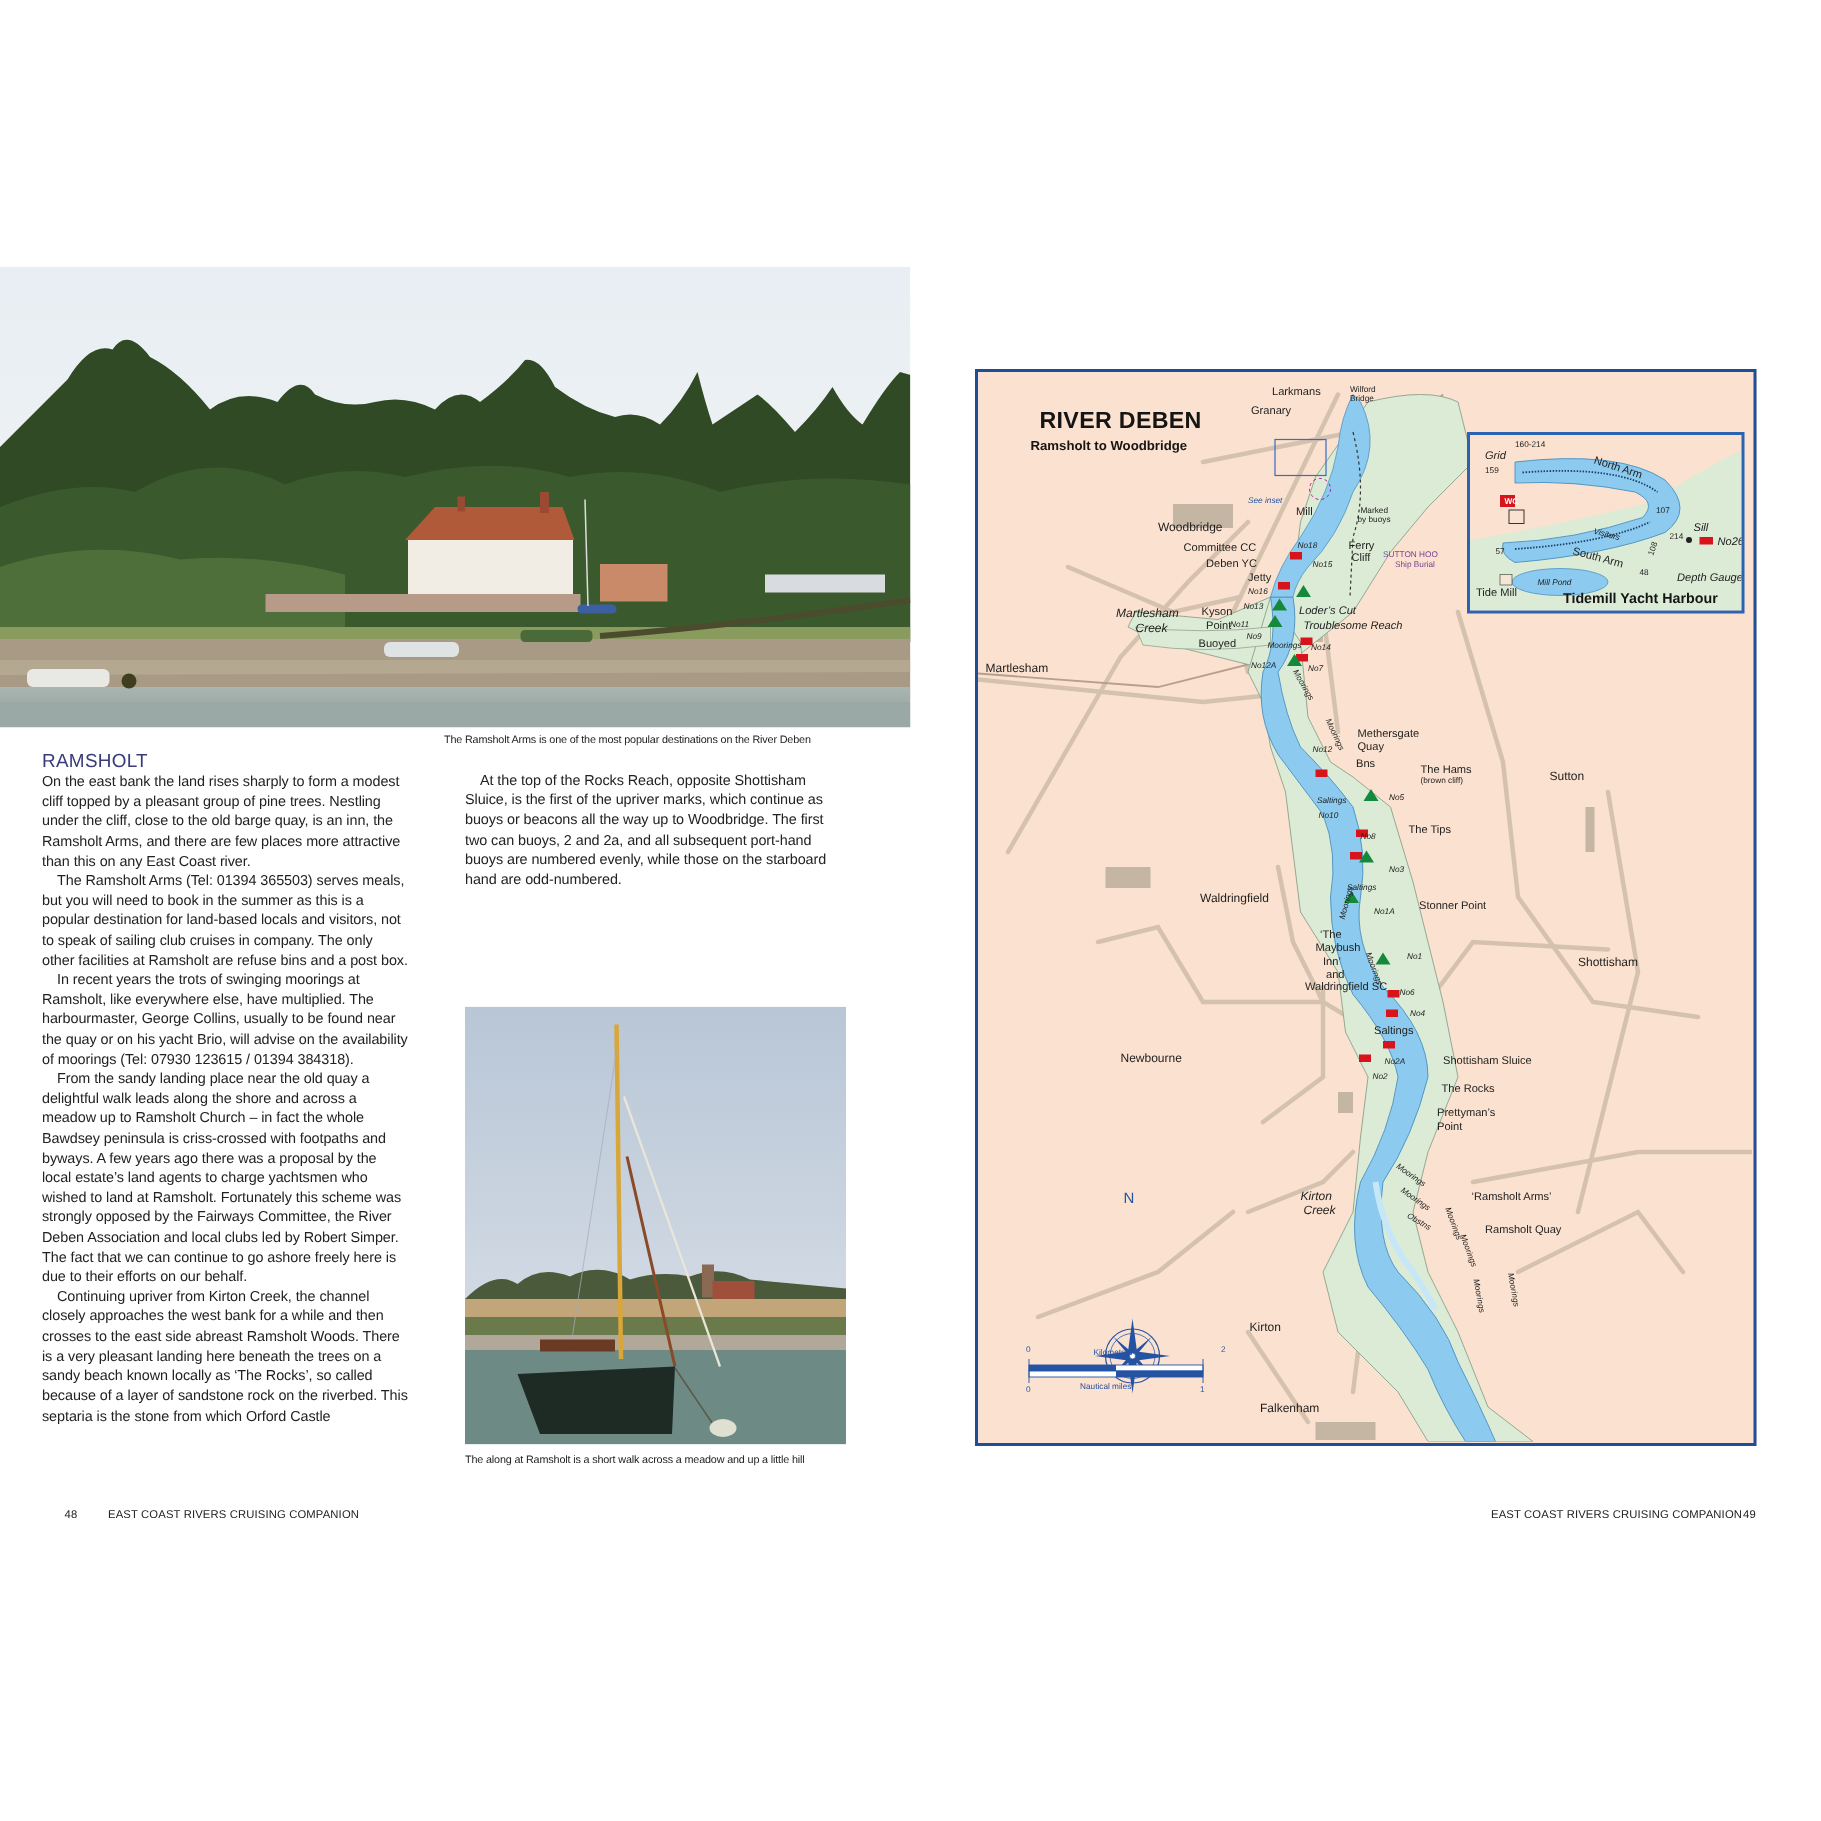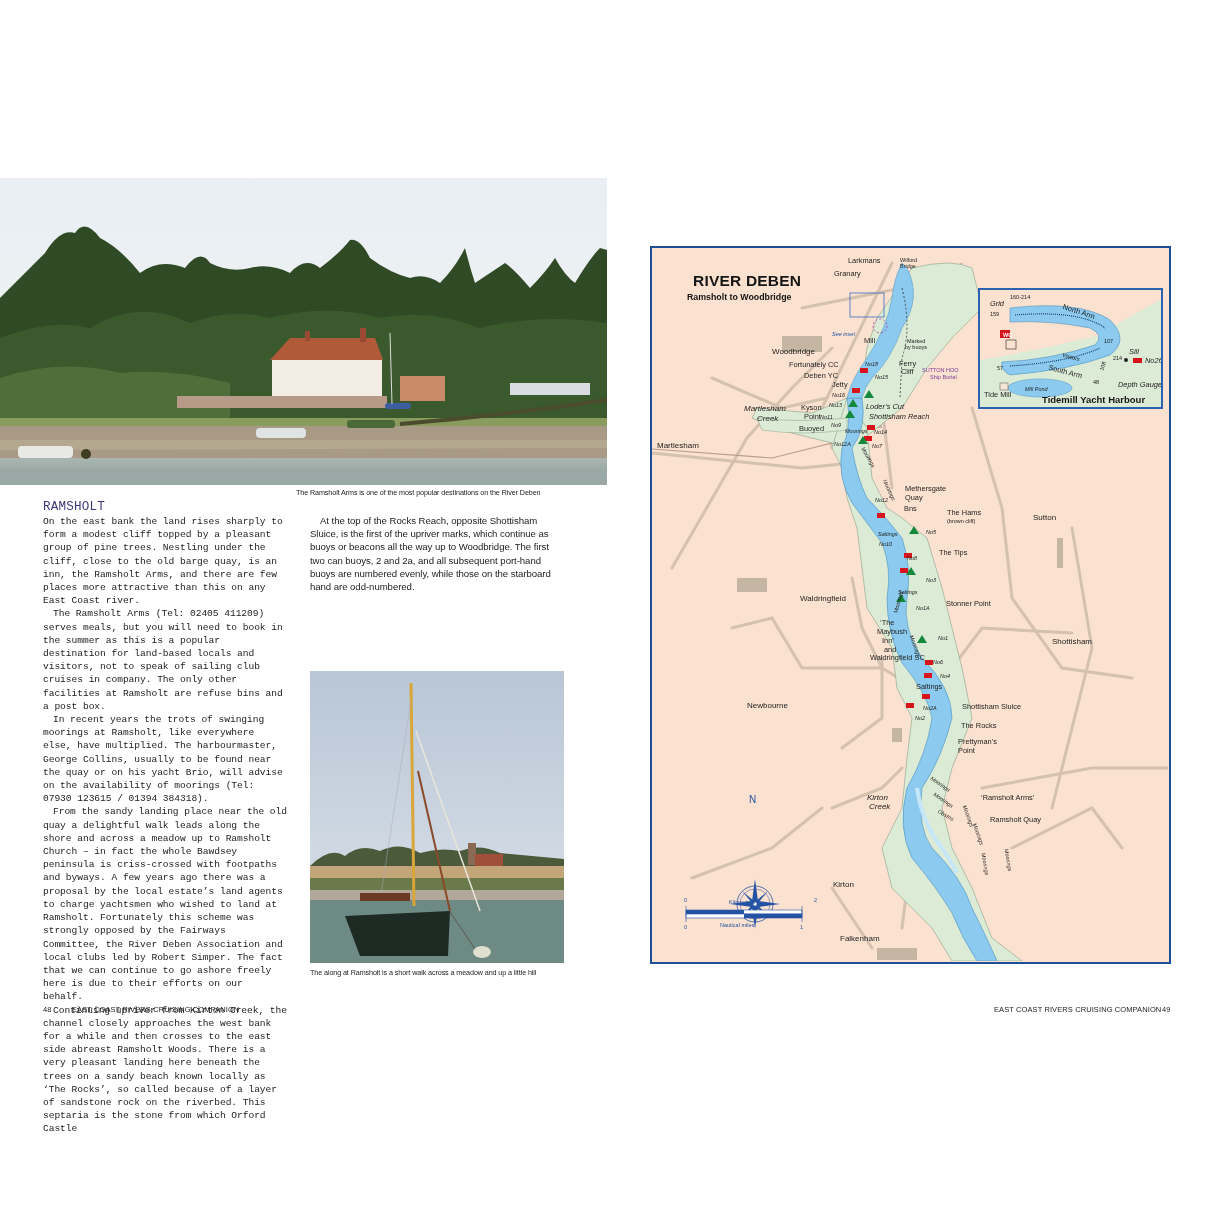--- a/index.html
+++ b/index.html
@@ -9,21 +9,21 @@
   .spread { position: absolute; left: 0; top: 0; width: 1214px; height: 1214px; }
 
   
   .photo-top { position: absolute; left: 0; top: 178px; width: 607px; height: 307px; overflow: hidden; }
   .photo-top svg { display: block; }
   .caption-top { position: absolute; left: 296px; top: 488px; font-size: 7.2px; color: #222; white-space: nowrap; letter-spacing: -0.1px; }
 
   .col { position: absolute; font-size: 9.6px; line-height: 13.2px; color: #222; letter-spacing: -0.05px; }
   .col p { text-indent: 10px; }
   .col p.first { text-indent: 0; }
-  .col-1 { left: 43px; top: 500px; width: 244px; font-family: Liberation Mono, monospace; }
+  .col-1 { left: 28px; top: 500px; width: 244px; }
   .col-2 { left: 310px; top: 514px; width: 256px; }
   .section-head { font-size: 12.6px; color: #3a3a7a; line-height: 15px; margin-bottom: 0px; letter-spacing: 0.2px; }
 
   .photo-boat { position: absolute; left: 310px; top: 671px; width: 254px; height: 292px; overflow: hidden; }
   .caption-boat { position: absolute; left: 310px; top: 968px; font-size: 7.2px; color: #222; white-space: nowrap; letter-spacing: -0.1px; }
 
   .folio { position: absolute; top: 1005px; font-size: 7.5px; color: #222; letter-spacing: 0.1px; white-space: nowrap; }
   .folio-left-num { left: 43px; }
   .folio-left-title { left: 72px; }
   .folio-right-title { left: 994px; }
@@ -93,21 +93,21 @@
       <rect x="510" y="205" width="80" height="12" fill="#d8dbe0"></rect>
 
       <path d="M400 246 Q500 238 607 222" stroke="#4b4b2e" stroke-width="4" fill="none"></path>
     </svg>
   </div>
   <div class="caption-top">The Ramsholt Arms is one of the most popular destinations on the River Deben</div>
 
   <div class="col col-1">
     <div class="section-head">RAMSHOLT</div>
     <p class="first">On the east bank the land rises sharply to form a modest cliff topped by a pleasant group of pine trees. Nestling under the cliff, close to the old barge quay, is an inn, the Ramsholt Arms, and there are few places more attractive than this on any East Coast river.</p>
-    <p>The Ramsholt Arms (Tel: 02405 411209) serves meals, but you will need to book in the summer as this is a popular destination for land-based locals and visitors, not to speak of sailing club cruises in company. The only other facilities at Ramsholt are refuse bins and a post box.</p>
+    <p>The Ramsholt Arms (Tel: 01394 365503) serves meals, but you will need to book in the summer as this is a popular destination for land-based locals and visitors, not to speak of sailing club cruises in company. The only other facilities at Ramsholt are refuse bins and a post box.</p>
     <p>In recent years the trots of swinging moorings at Ramsholt, like everywhere else, have multiplied. The harbourmaster, George Collins, usually to be found near the quay or on his yacht Brio, will advise on the availability of moorings (Tel: 07930 123615 / 01394 384318).</p>
     <p>From the sandy landing place near the old quay a delightful walk leads along the shore and across a meadow up to Ramsholt Church – in fact the whole Bawdsey peninsula is criss-crossed with footpaths and byways. A few years ago there was a proposal by the local estate’s land agents to charge yachtsmen who wished to land at Ramsholt. Fortunately this scheme was strongly opposed by the Fairways Committee, the River Deben Association and local clubs led by Robert Simper. The fact that we can continue to go ashore freely here is due to their efforts on our behalf.</p>
     <p>Continuing upriver from Kirton Creek, the channel closely approaches the west bank for a while and then crosses to the east side abreast Ramsholt Woods. There is a very pleasant landing here beneath the trees on a sandy beach known locally as ‘The Rocks’, so called because of a layer of sandstone rock on the riverbed. This septaria is the stone from which Orford Castle</p>
   </div>
 
   <div class="col col-2">
     <p>At the top of the Rocks Reach, opposite Shottisham Sluice, is the first of the upriver marks, which continue as buoys or beacons all the way up to Woodbridge. The first two can buoys, 2 and 2a, and all subsequent port-hand buoys are numbered evenly, while those on the starboard hand are odd-numbered.</p>
   </div>
 
   <div class="photo-boat">
@@ -264,32 +264,32 @@
 
     <div class="map-label small" style="left:248px;top:8px">Wilford</div>
     <div class="map-label small" style="left:248px;top:14px">Bridge</div>
 
     <div class="map-label" style="left:196px;top:9px">Larkmans</div>
     <div class="map-label" style="left:182px;top:22px">Granary</div>
     <div class="map-label ital blue small" style="left:180px;top:82px">See inset</div>
     <div class="map-label" style="left:212px;top:89px">Mill</div>
     <div class="map-label small" style="left:255px;top:89px">Marked</div>
     <div class="map-label small" style="left:253px;top:95px">by buoys</div>
-    <div class="map-label" style="left:137px;top:113px">Fortunately CC</div>
+    <div class="map-label" style="left:137px;top:113px">Committee CC</div>
     <div class="map-label" style="left:152px;top:124px">Deben YC</div>
     <div class="map-label" style="left:180px;top:133px">Jetty</div>
     <div class="map-label" style="left:247px;top:112px">Ferry</div>
     <div class="map-label" style="left:249px;top:120px">Cliff</div>
     <div class="map-label purple small" style="left:270px;top:118px">SUTTON HOO</div>
     <div class="map-label purple small" style="left:278px;top:125px">Ship Burial</div>
     <div class="map-label" style="left:149px;top:156px">Kyson</div>
     <div class="map-label" style="left:152px;top:165px">Point</div>
     <div class="map-label" style="left:147px;top:177px">Buoyed</div>
     <div class="map-label ital" style="left:214px;top:155px">Loder’s Cut</div>
-    <div class="map-label ital" style="left:217px;top:165px">Shottisham Reach</div>
+    <div class="map-label ital" style="left:217px;top:165px">Troublesome Reach</div>
     <div class="map-label ital small" style="left:193px;top:179px">Moorings</div>
     <div class="map-label" style="left:253px;top:237px">Methersgate</div>
     <div class="map-label" style="left:253px;top:246px">Quay</div>
     <div class="map-label" style="left:252px;top:257px">Bns</div>
     <div class="map-label" style="left:295px;top:261px">The Hams</div>
     <div class="map-label small" style="left:295px;top:269px">(brown cliff)</div>
     <div class="map-label ital small" style="left:226px;top:282px">Saltings</div>
     <div class="map-label" style="left:287px;top:301px">The Tips</div>
     <div class="map-label ital small" style="left:246px;top:340px">Saltings</div>
     <div class="map-label" style="left:294px;top:352px">Stonner Point</div>

